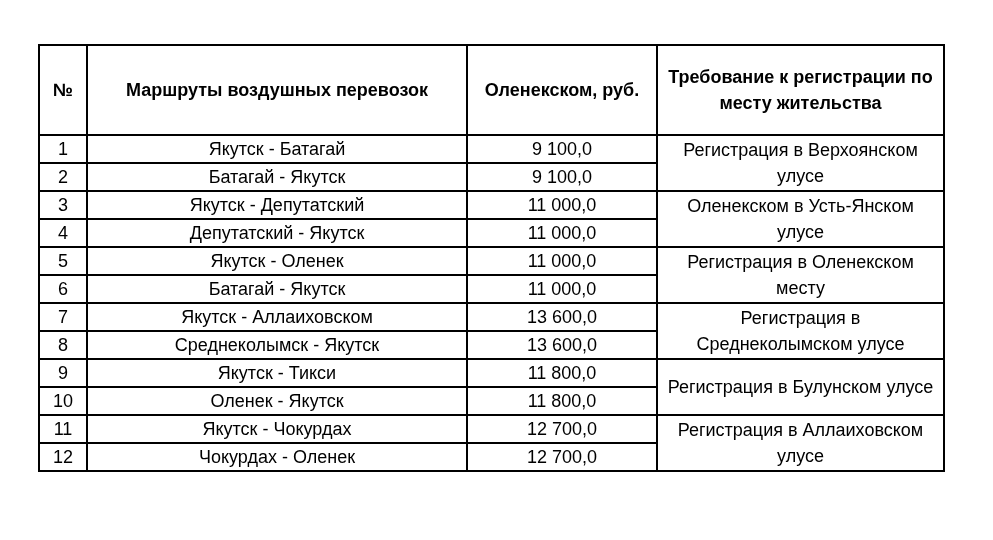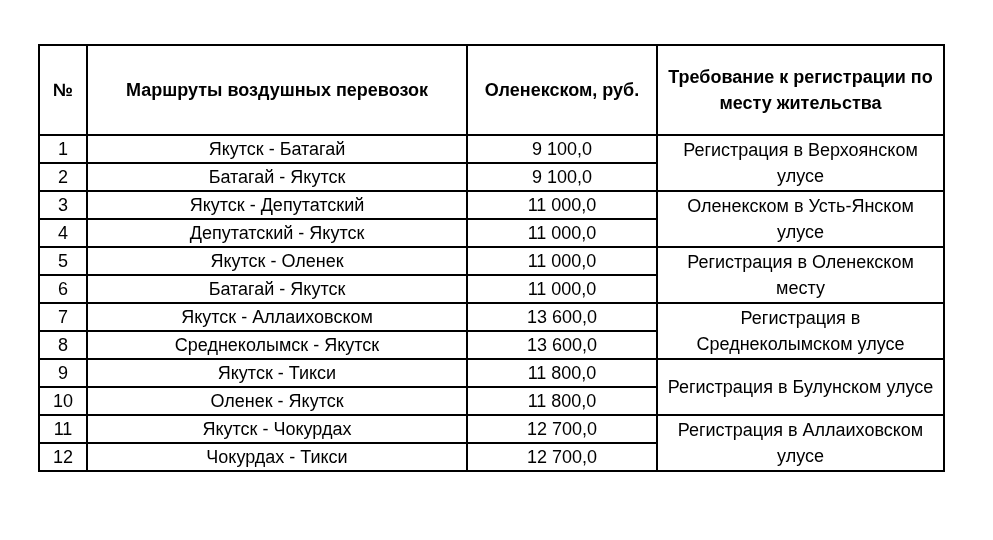--- a/index.html
+++ b/index.html
@@ -97,17 +97,17 @@
       <td>11 800,0</td>
     </tr>
     <tr>
       <td>11</td>
       <td>Якутск - Чокурдах</td>
       <td>12 700,0</td>
       <td rowspan="2" class="req">Регистрация в Аллаиховском улусе</td>
     </tr>
     <tr>
       <td>12</td>
-      <td>Чокурдах - Тикси</td>
+      <td>Чокурдах - Оленек</td>
       <td>12 700,0</td>
     </tr>
   </tbody>
 </table>
 
 </body></html>

